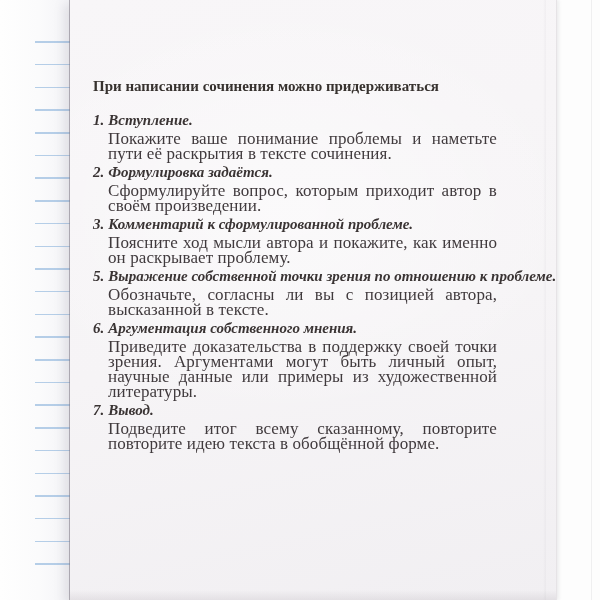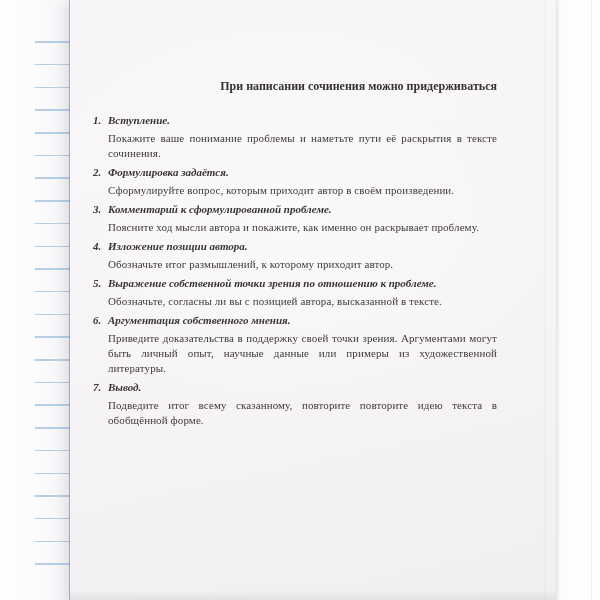--- a/index.html
+++ b/index.html
@@ -69,41 +69,41 @@
   }
 
   .content {
     position: absolute;
     left: 23px; right: 59px; top: 78px;
     color: #3d383b;
   }
 
   .page-title {
     font-weight: bold;
-    font-size: 12px;
+    font-size: 15px;
     line-height: 16px;
-    text-align: right;
+    text-align: left;
     color: #37322f;
     margin: 0 0 19px 0;
   }
 
   .plan-item { margin-bottom: 4px; }
   .item-heading {
     font-style: italic;
     font-weight: bold;
-    font-size: 11px;
+    font-size: 15px;
     line-height: 15px;
     margin-bottom: 3px;
     white-space: nowrap;
     color: #3a3434;
   }
   .item-heading .num { display: inline-block; min-width: 11px; margin-right: 4px; }
   .item-body {
     margin-left: 15px;
-    font-size: 11px;
+    font-size: 17px;
     line-height: 15px;
     text-align: justify;
     letter-spacing: 0.1px;
     color: #403a3d;
     hyphens: manual;
   }
 </style>
 </head>
 <body>
 
@@ -136,26 +136,20 @@
         <div class="item-body">Сформулируйте вопрос, которым приходит автор в своём произве­дении.</div>
       </div>
 
       <div class="plan-item">
         <div class="item-heading">
           <span class="num">3.</span><span class="ttl">Комментарий к сформулированной проблеме.</span>
         </div>
         <div class="item-body">Поясните ход мысли автора и покажите, как именно он раскрывает проблему.</div>
       </div>
 
-      <div class="plan-item">
-        <div class="item-heading">
-          <span class="num">4.</span><span class="ttl">Изложение позиции автора.</span>
-        </div>
-        <div class="item-body">Обозначьте итог размышлений, к которому приходит автор.</div>
-      </div>
 
       <div class="plan-item">
         <div class="item-heading">
           <span class="num">5.</span><span class="ttl">Выражение собственной точки зрения по отношению к проблеме.</span>
         </div>
         <div class="item-body">Обозначьте, согласны ли вы с позицией автора, высказанной в тексте.</div>
       </div>
 
       <div class="plan-item">
         <div class="item-heading">

